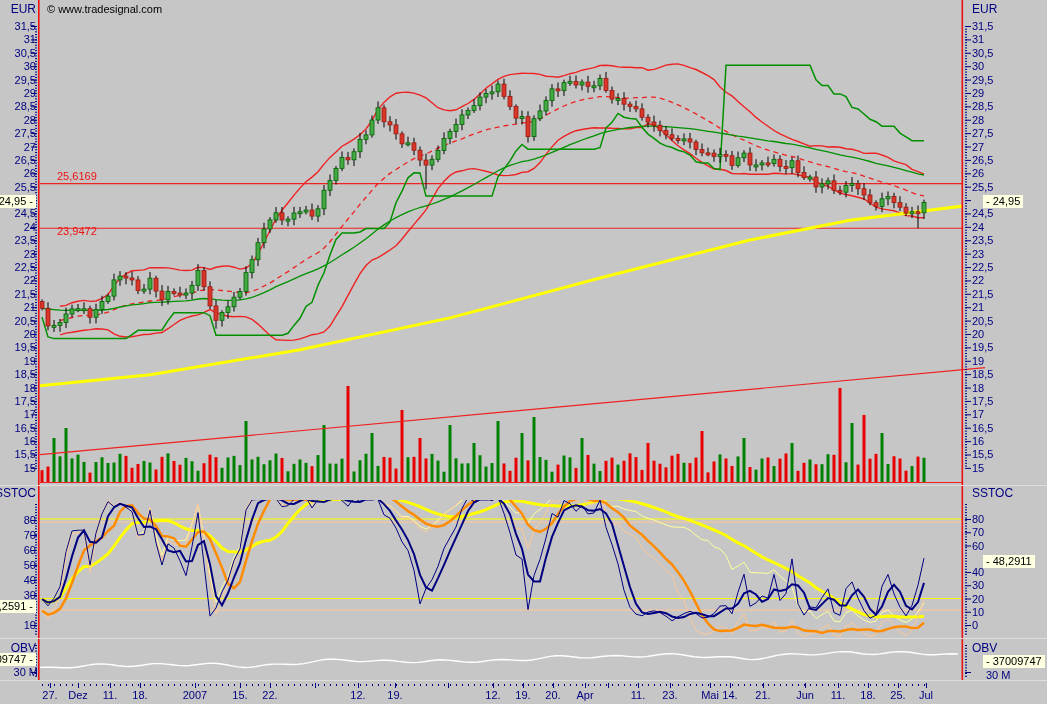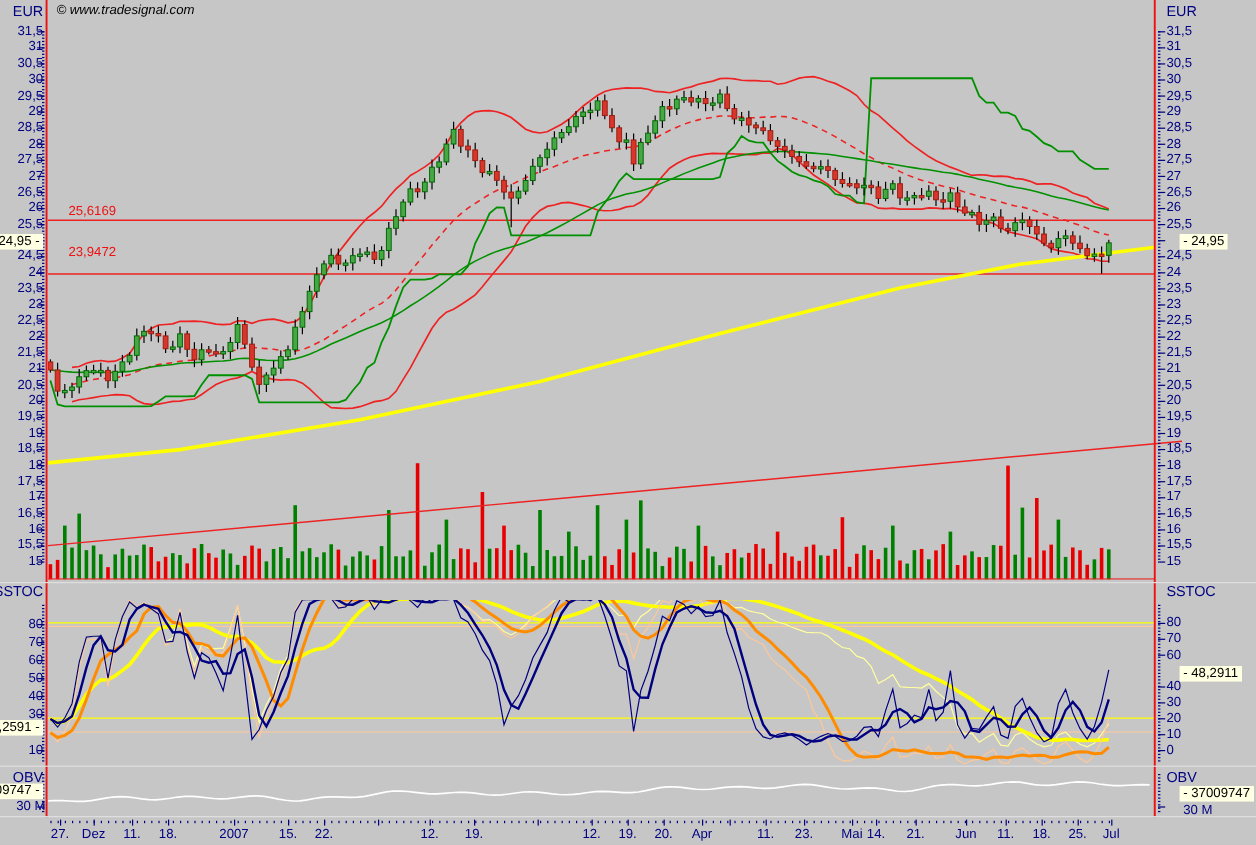--- a/index.html
+++ b/index.html
@@ -2,21 +2,21 @@
 <html><head>
 <meta charset="utf-8">
 <style>
   html,body{margin:0;padding:0;background:#c6c6c6;width:1047px;height:704px;overflow:hidden;}
   #app{position:relative;width:1047px;height:704px;background:#c6c6c6;
        font-family:"Liberation Sans",sans-serif;}
   svg{position:absolute;left:0;top:0;}
   .lbl{position:absolute;font:11px "Liberation Sans",sans-serif;color:#000080;white-space:nowrap;line-height:13px;}
   .ttl{font-size:12px;}
   .red{color:#ee1111;}
-  .blk{color:#000000;font-style:italic;}
+  .blk{color:#000000;}
   .hl{background:#ffffe1;color:#000;padding:0 3px;}
 </style>
 </head>
 <body>
 
 <div id="app">
   <svg id="cv" width="1047" height="704">
     <defs>
       <clipPath id="clipMain">
           <rect x="40" y="0" width="922" height="483"></rect>
@@ -1220,21 +1220,21 @@
         <rect x="926" y="683" width="1" height="5" fill="#000080"></rect>
       </g>
   </svg>
 
   <div id="labels">
     <div class="lbl ttl" style="right:1011px;top:3px;">EUR</div>
     <div class="lbl blk" style="left:47px;top:3px;">© www.tradesignal.com</div>
     <div class="lbl ttl" style="left:972px;top:3px;">EUR</div>
 
     <div class="lbl red" style="left:57px;top:170px;">25,6169</div>
-    <div class="lbl red" style="left:57px;top:204px;">23,9472</div>
+    <div class="lbl red" style="left:57px;top:225px;">23,9472</div>
 
     <div class="lbl hl" style="right:1011px;top:195px;">24,95 -</div>
     <div class="lbl hl" style="left:983px;top:195px;">- 24,95</div>
 
     <div class="lbl ttl" style="right:1011px;top:487px;">SSTOC</div>
     <div class="lbl ttl" style="left:972px;top:487px;">SSTOC</div>
     <div class="lbl hl" style="right:1011px;top:600px;">22,2591 -</div>
     <div class="lbl hl" style="left:983px;top:555px;">- 48,2911</div>
 
     <div class="lbl ttl" style="right:1011px;top:642px;">OBV</div>

